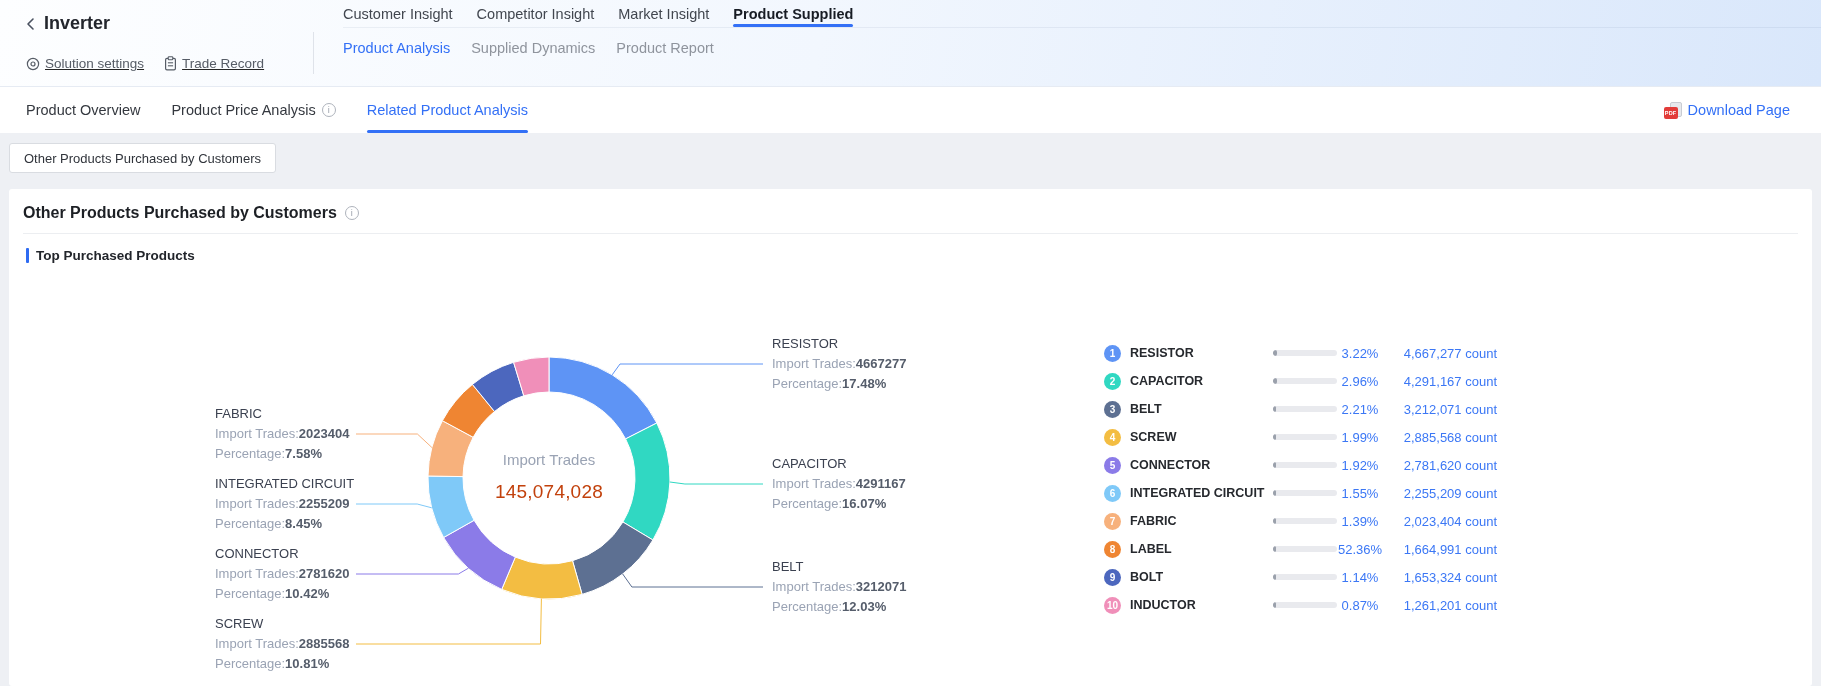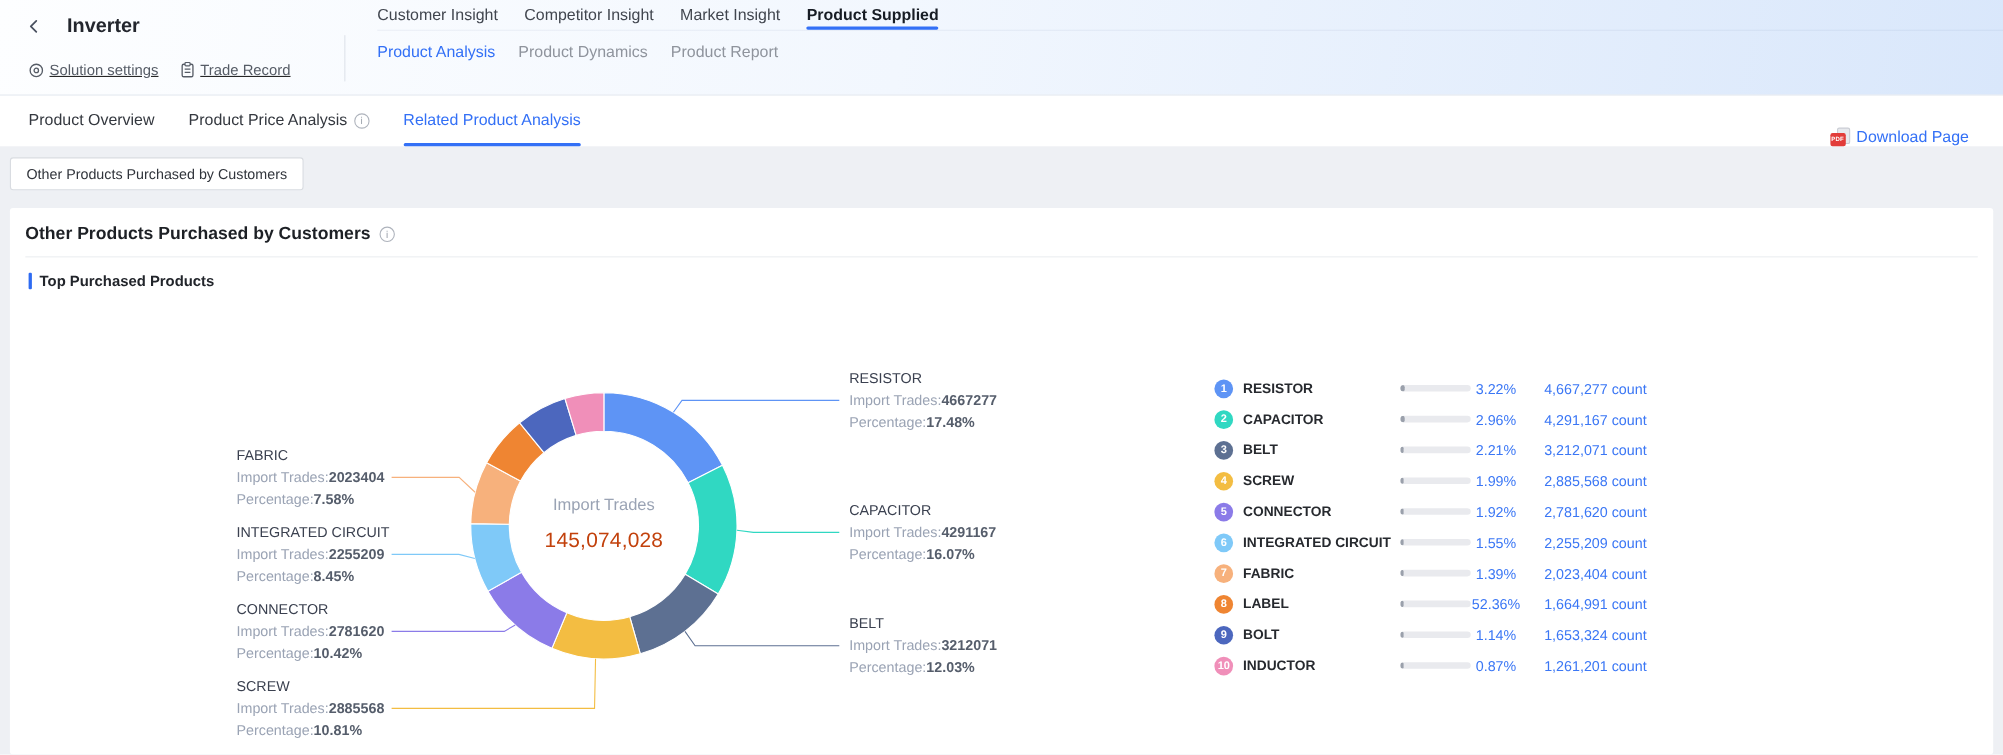--- a/index.html
+++ b/index.html
@@ -9,35 +9,35 @@
     background:#eef0f4; color:#262626; position:relative;
   }
   
   .top-header {
     height:87px; display:flex;
     background:linear-gradient(100deg,#fdfeff 0%,#f2f7fe 45%,#d9e7fb 100%);
     border-bottom:1px solid #e6ebf3;
   }
   .header-left { width:314px; padding-left:26px; position:relative; flex:none; }
   .v-divider { position:absolute; right:0; top:32px; width:1px; height:42px; background:#dfe3ea; }
-  .header-title-row { margin-top:13px; display:flex; align-items:center; gap:26px; }
+  .header-title-row { margin-top:13px; display:flex; align-items:center; gap:9px; }
   .back-btn { display:flex; align-items:center; cursor:pointer; }
   .page-title { font-size:18px; font-weight:700; color:#23262d; }
   .header-actions { margin-top:22px; display:flex; align-items:center; gap:20px;text-decoration:underline; }
   .header-action { display:flex; align-items:center; gap:5px; font-size:13.5px; color:#565c66; cursor:pointer; }
   .header-tabs-wrap { flex:1; display:flex; flex-direction:column; padding-left:29px; }
   .tabs-row { height:28px; display:flex; align-items:center; border-bottom:1px solid rgba(40,70,110,0.07); }
   .main-tab { margin-right:24px; font-size:14.5px; color:#41464f; position:relative; height:100%; display:flex; align-items:center; cursor:pointer; white-space:nowrap; }
   .main-tab.active { font-weight:700; color:#171c24; }
   .tab-underline { position:absolute; left:0; right:0; bottom:0; height:3px; border-radius:2px; background:#3370f6; }
   .subtabs-row { height:40px; display:flex; align-items:center; }
   .sub-tab { margin-right:21px; font-size:14.5px; color:#8f949d; cursor:pointer; white-space:nowrap; }
   .sub-tab.active { color:#3370f6; }
   
-  .secondary-nav { height:46px; background:#fff; display:flex; align-items:flex-end; padding-left:26px; position:relative; }
+  .secondary-nav { height:46px; background:#fff; display:flex; align-items:center; padding-left:26px; position:relative; }
   .sec-tab { margin-right:31px; font-size:14.5px; color:#34383f; height:100%; display:flex; align-items:center; gap:6px; position:relative; cursor:pointer; white-space:nowrap; }
   .sec-tab.active { color:#3370f6; }
   .info-icon { width:14px; height:14px; border:1px solid #aeb3bc; border-radius:50%; color:#9aa0aa; font-size:9px; line-height:1;
     display:inline-flex; align-items:center; justify-content:center; font-style:normal; flex:none; }
   .download-link { position:absolute; right:31px; display:flex; align-items:center; gap:6px; color:#3370f6; font-size:14.5px; cursor:pointer; }
   .pdf-icon { position:relative; width:18px; height:17px; flex:none; }
   .pdf-page { position:absolute; right:0; top:0; width:12px; height:15px; background:#e7e9ed; border:1px solid #c9ccd3; border-radius:2px; }
   .pdf-badge { position:absolute; left:0; bottom:0; width:14px; height:12px; background:#e23c39; border-radius:2px; color:#fff; font-size:5.5px; font-weight:700; display:flex; align-items:center; justify-content:center; letter-spacing:0.2px; }
   
   .filter-row { margin:10px 0 0 9px; display:flex; gap:9px; }
@@ -115,21 +115,21 @@
         <div class="main-tab">
           <span>Market Insight</span>
         </div>
         <div class="main-tab active">
           <span>Product Supplied</span>
           <span class="tab-underline"></span>
         </div>
       </div>
     <div class="subtabs-row">
         <div class="sub-tab active">Product Analysis</div>
-        <div class="sub-tab">Product Dynamics</div>
+        <div class="sub-tab">Supplied Dynamics</div>
         <div class="sub-tab">Product Report</div>
       </div>
   </div>
 </header>
 
 <nav class="secondary-nav">
   <div style="display:flex;height:100%;">
       <div class="sec-tab">
         <span>Product Overview</span>
       </div>

